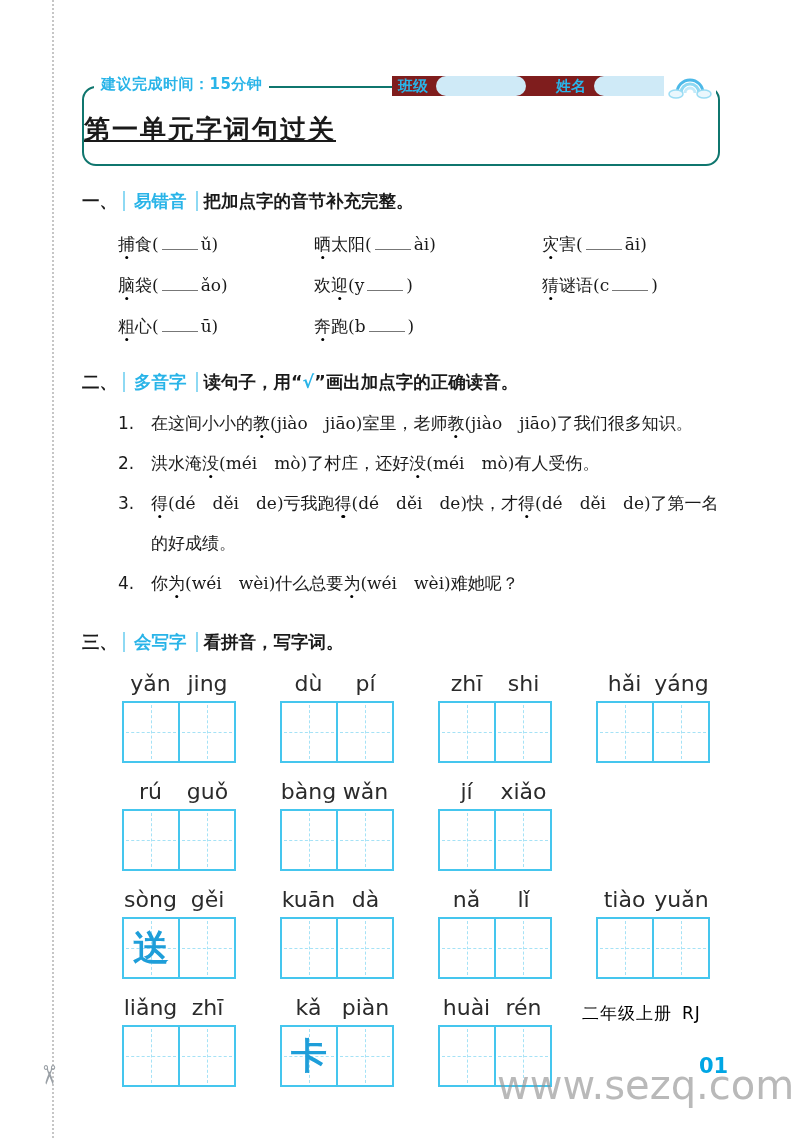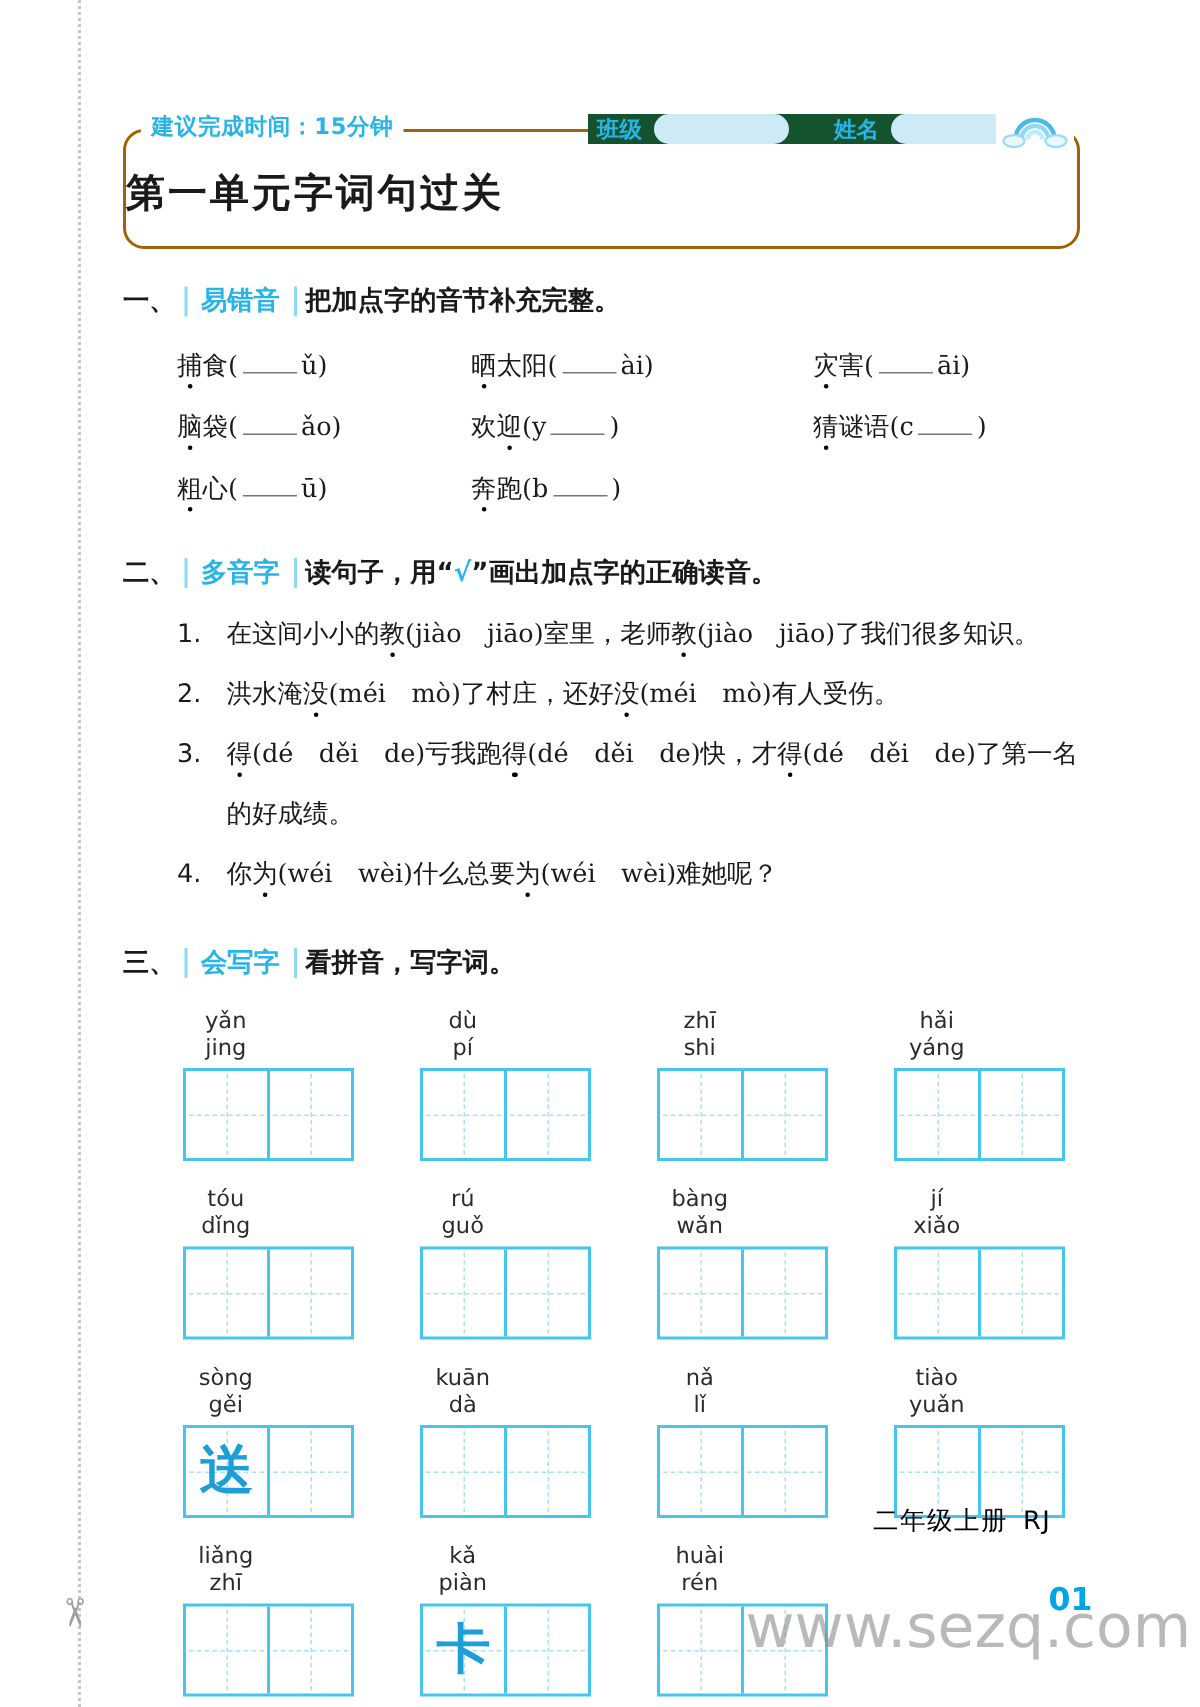--- a/index.html
+++ b/index.html
@@ -14,24 +14,24 @@
   html,body{width:800px;height:1138px;background:#fff;overflow:hidden;}
   body{position:relative;font-family:"DejaVu Sans",sans-serif;color:#1a1a1a;}
 
   
   .cut-line{position:absolute;left:52px;top:0;height:1138px;border-left:2px dotted #c6c6c6;}
   .scissors{position:absolute;left:38px;top:1060px;font-size:26px;color:#9aa0a6;transform:rotate(90deg);}
 
   .content{position:absolute;left:82px;top:86px;width:638px;}
 
   
-  .header-box{position:relative;height:80px;border:2px solid #a16207;border-radius:14px;}
+  .header-box{position:relative;height:80px;border:2px solid #0f766e;border-radius:14px;text-decoration:underline;}
   .time-note{position:absolute;top:-13px;left:10px;background:#fff;padding:0 7px;color:var(--accent);
              font-weight:bold;font-size:15px;letter-spacing:.5px;}
-  .fill-group{position:absolute;top:-12px;left:308px;background:#14532d;padding:0 6px;display:flex;align-items:center;gap:8px;}
+  .fill-group{position:absolute;top:-12px;left:308px;background:#7f1d1d;padding:0 6px;display:flex;align-items:center;gap:8px;}
   .fill-label{color:var(--accent);font-weight:bold;font-size:15px;}
   .pill{display:inline-block;width:90px;height:20px;border-radius:10px;background:var(--pill);}
   .pill.name{width:86px;}
   .rainbow{position:absolute;top:-17px;right:2px;background:#fff;padding:0 3px;}
   .page-title{text-align:left;line-height:82px;font-size:26px;font-weight:bold;letter-spacing:2px;}
 
   
   .sec-head{margin-top:22px;font-size:17.5px;font-weight:bold;line-height:26px;}
   .sec-num{font-weight:bold;}
   .sec-tag{color:var(--accent);padding:0 9px;border-left:2px solid var(--bar);border-right:2px solid var(--bar);margin:0 6px;}
@@ -50,21 +50,21 @@
 
   
   .s2-list{margin:8px 0 0 36px;font-family:"DejaVu Serif",serif;font-size:17px;}
   .s2-item{display:flex;line-height:40px;}
   .s2-num{width:33px;flex:0 0 33px;font-family:"DejaVu Sans",sans-serif;}
   .s2-text{width:588px;}
 
   
   .words-row{display:flex;gap:44px;margin:16px 0 0 40px;}
   .word-unit{width:114px;}
-  .pinyin{display:flex;margin-bottom:5px;font-size:15px;color:#2b2b2b;flex-direction:column;}
+  .pinyin{display:flex;margin-bottom:5px;font-size:22px;color:#2b2b2b;}
   .pinyin span{width:57px;text-align:center;white-space:nowrap;}
   .char-box{display:flex;width:114px;height:62px;border:2px solid var(--boxborder);background:#fff;}
   .cell{position:relative;width:55px;flex:1;}
   .cell + .cell{border-left:2px solid var(--boxborder);}
   .cell::before{content:"";position:absolute;left:50%;top:2px;bottom:2px;border-left:1px dashed var(--guide);}
   .cell::after{content:"";position:absolute;top:50%;left:2px;right:2px;border-top:1px dashed var(--guide);}
   .prefill{position:absolute;z-index:1;width:100%;top:50%;transform:translateY(-52%);text-align:center;
            font-size:36px;line-height:1;color:var(--hand);font-family:"DejaVu Serif",serif;font-weight:bold;}
 
   
@@ -181,30 +181,20 @@
           </div>
           <div class="char-box">
             <div class="cell"></div>
             <div class="cell"></div>
           </div>
         </div>
       </div>
       <div class="words-row">
         <div class="word-unit">
           <div class="pinyin">
-            <span>tóu</span>
-            <span>dǐng</span>
-          </div>
-          <div class="char-box">
-            <div class="cell"></div>
-            <div class="cell"></div>
-          </div>
-        </div>
-        <div class="word-unit">
-          <div class="pinyin">
             <span>rú</span>
             <span>guǒ</span>
           </div>
           <div class="char-box">
             <div class="cell"></div>
             <div class="cell"></div>
           </div>
         </div>
         <div class="word-unit">
           <div class="pinyin">

